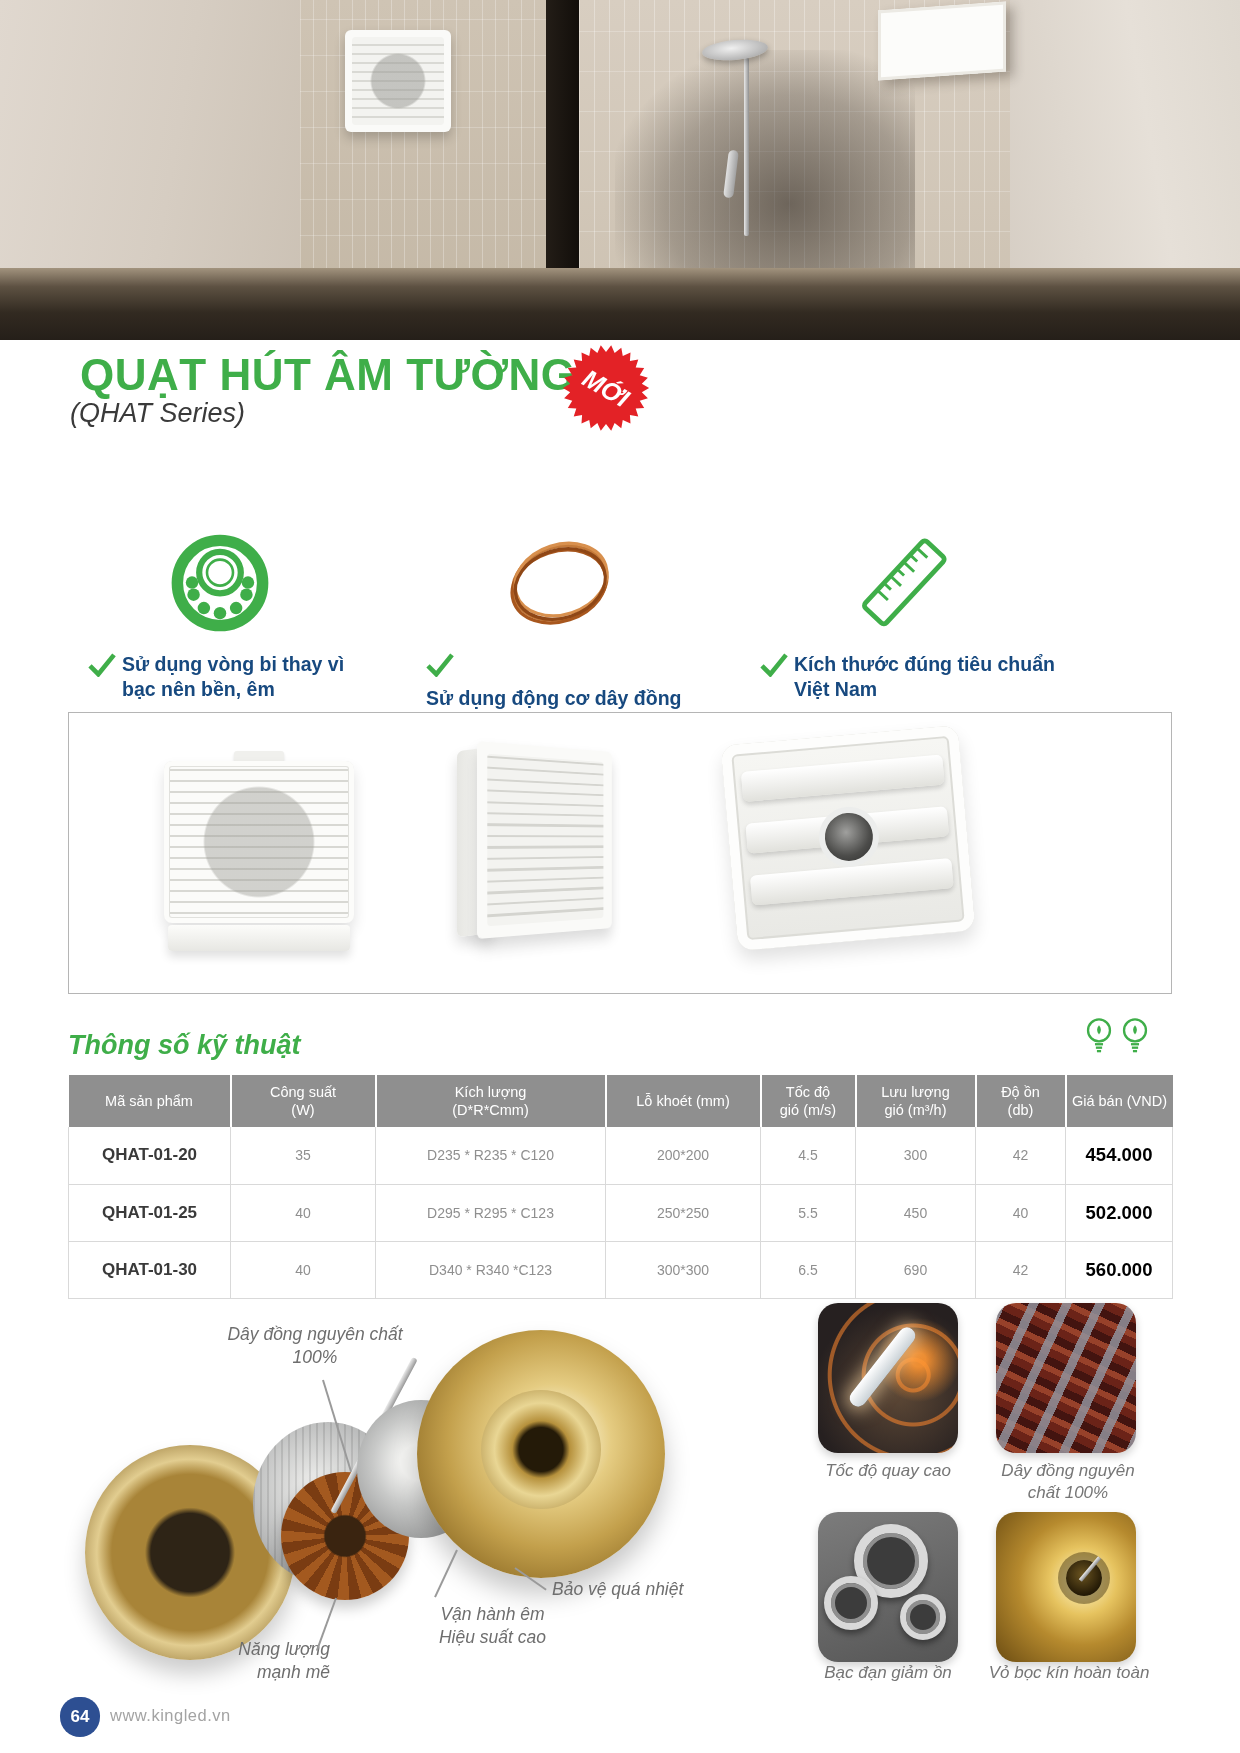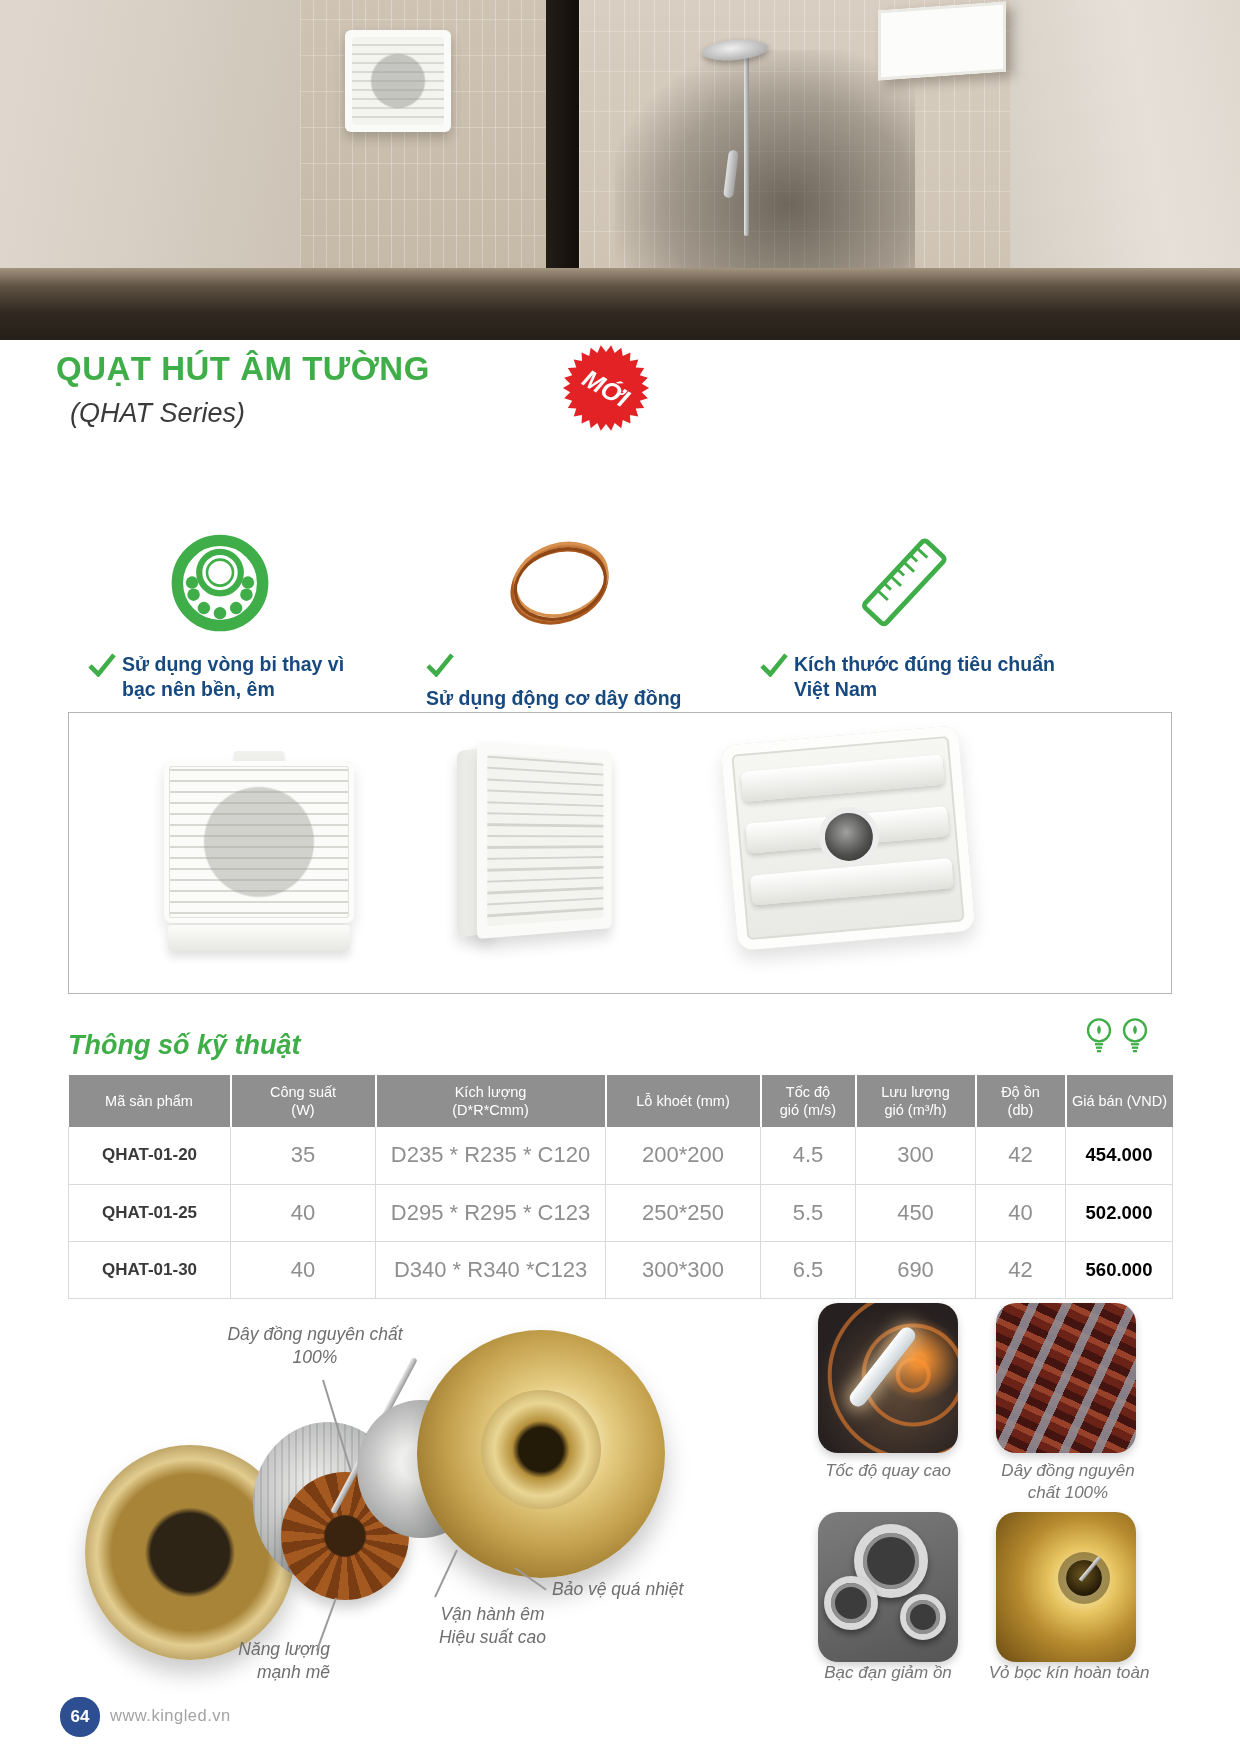--- a/index.html
+++ b/index.html
@@ -47,21 +47,21 @@
 
   
   .logo { position:absolute; left:58px; top:10px; width:150px; text-align:center; }
   .logo-bulb { display:block; margin:0 auto; }
   .logo-word { font-size:19px; font-weight:bold; letter-spacing:1px; color:#2b3990; line-height:1; }
   .logo-word .green-d { color:#3fae49; }
   .logo-word sup { color:#d62027; font-size:8px; }
   .logo-tagline { font-size:7px; font-weight:bold; color:#d62027; letter-spacing:.4px; margin-top:2px; }
 
   
-  .page-title { position:absolute; left:56px; top:350px; font-size:33px; font-weight:800; letter-spacing:.5px; color:#3fae49; }
+  .page-title { position:absolute; left:80px; top:350px; font-size:44px; font-weight:800; letter-spacing:.5px; color:#3fae49; }
   .page-subtitle { position:absolute; left:70px; top:398px; font-size:27px; font-style:italic; color:#3a3a3a; }
   .badge-new { position:absolute; left:562px; top:344px; width:88px; height:88px; }
   .badge-new svg { position:absolute; inset:0; }
   .badge-new .badge-text { position:absolute; inset:0; display:flex; align-items:center; justify-content:center;
     color:#fff; font-size:25px; font-weight:800; font-style:italic; transform:rotate(30deg); }
 
   
   .feature { position:absolute; top:530px; text-align:center; }
   .feature .f-icon { height:105px; display:flex; align-items:center; justify-content:center; }
   .feature .f-row { display:flex; text-align:left; margin-top:17px; }
@@ -109,21 +109,21 @@
 
   
   .spec-heading { position:absolute; left:68px; top:1030px; font-size:27px; font-weight:bold; color:#3fae49;font-style:italic; }
   .spec-bulbs { position:absolute; left:1084px; top:1016px; display:flex; gap:6px; }
 
   
   .spec-table { position:absolute; left:68px; top:1075px; width:1104px; border-collapse:collapse; table-layout:fixed; }
   .spec-table th { background:#8f8f8f; color:#fff; font-weight:normal; font-size:14.5px; line-height:1.25;
     height:52px; text-align:center; vertical-align:middle; border-left:2px solid #fff; padding:2px 4px; }
   .spec-table th:first-child { border-left:none; }
-  .spec-table td { height:57px; text-align:center; vertical-align:middle; font-size:22px; color:#8f8f8f;
+  .spec-table td { height:57px; text-align:center; vertical-align:middle; font-size:14px; color:#8f8f8f;
     border:1px solid #d9d9d9; border-top:none; background:#fff; padding:2px 4px; }
   .spec-table td.cell-code { font-size:17px; font-weight:bold; color:#3a3a3a; }
   .spec-table td.cell-price { font-size:18.5px; font-weight:bold; color:#000000; }
 
   
   .motor-art { position:absolute; left:55px; top:1330px; width:650px; height:380px; }
   .m-disc { position:absolute; border-radius:50%; }
   .m1 { left:30px; top:115px; width:210px; height:215px;
     background:radial-gradient(circle at 50% 50%, #2e2416 0 26%, #a88438 30% 52%, #e2cd90 62%, #8a6b2c 86%, #5d4718 100%);
     box-shadow:0 14px 22px rgba(0,0,0,.2); }

